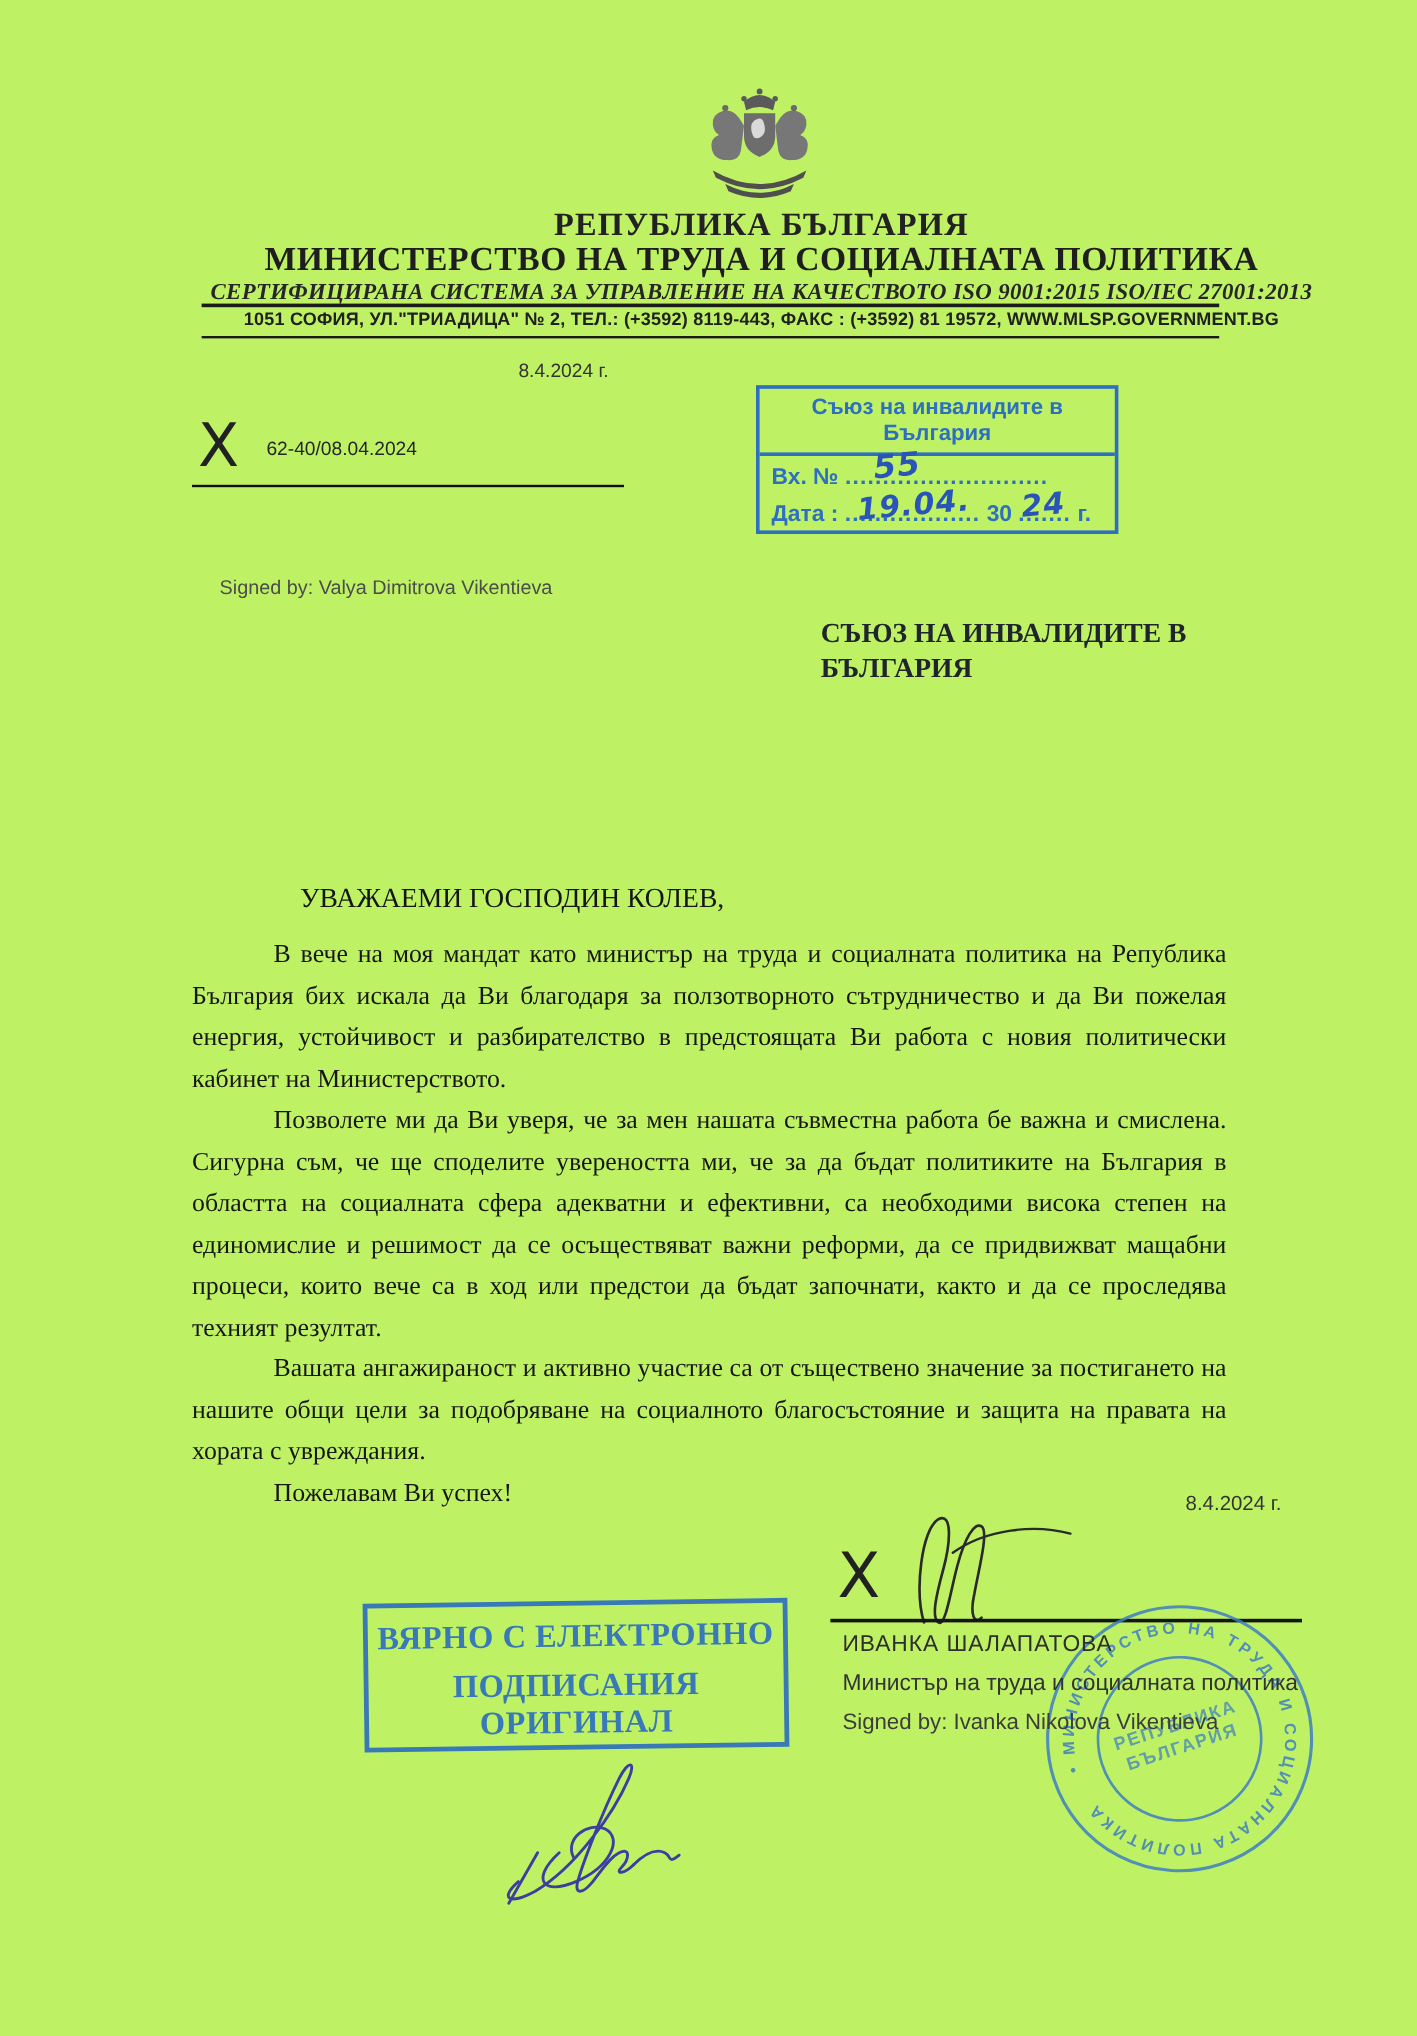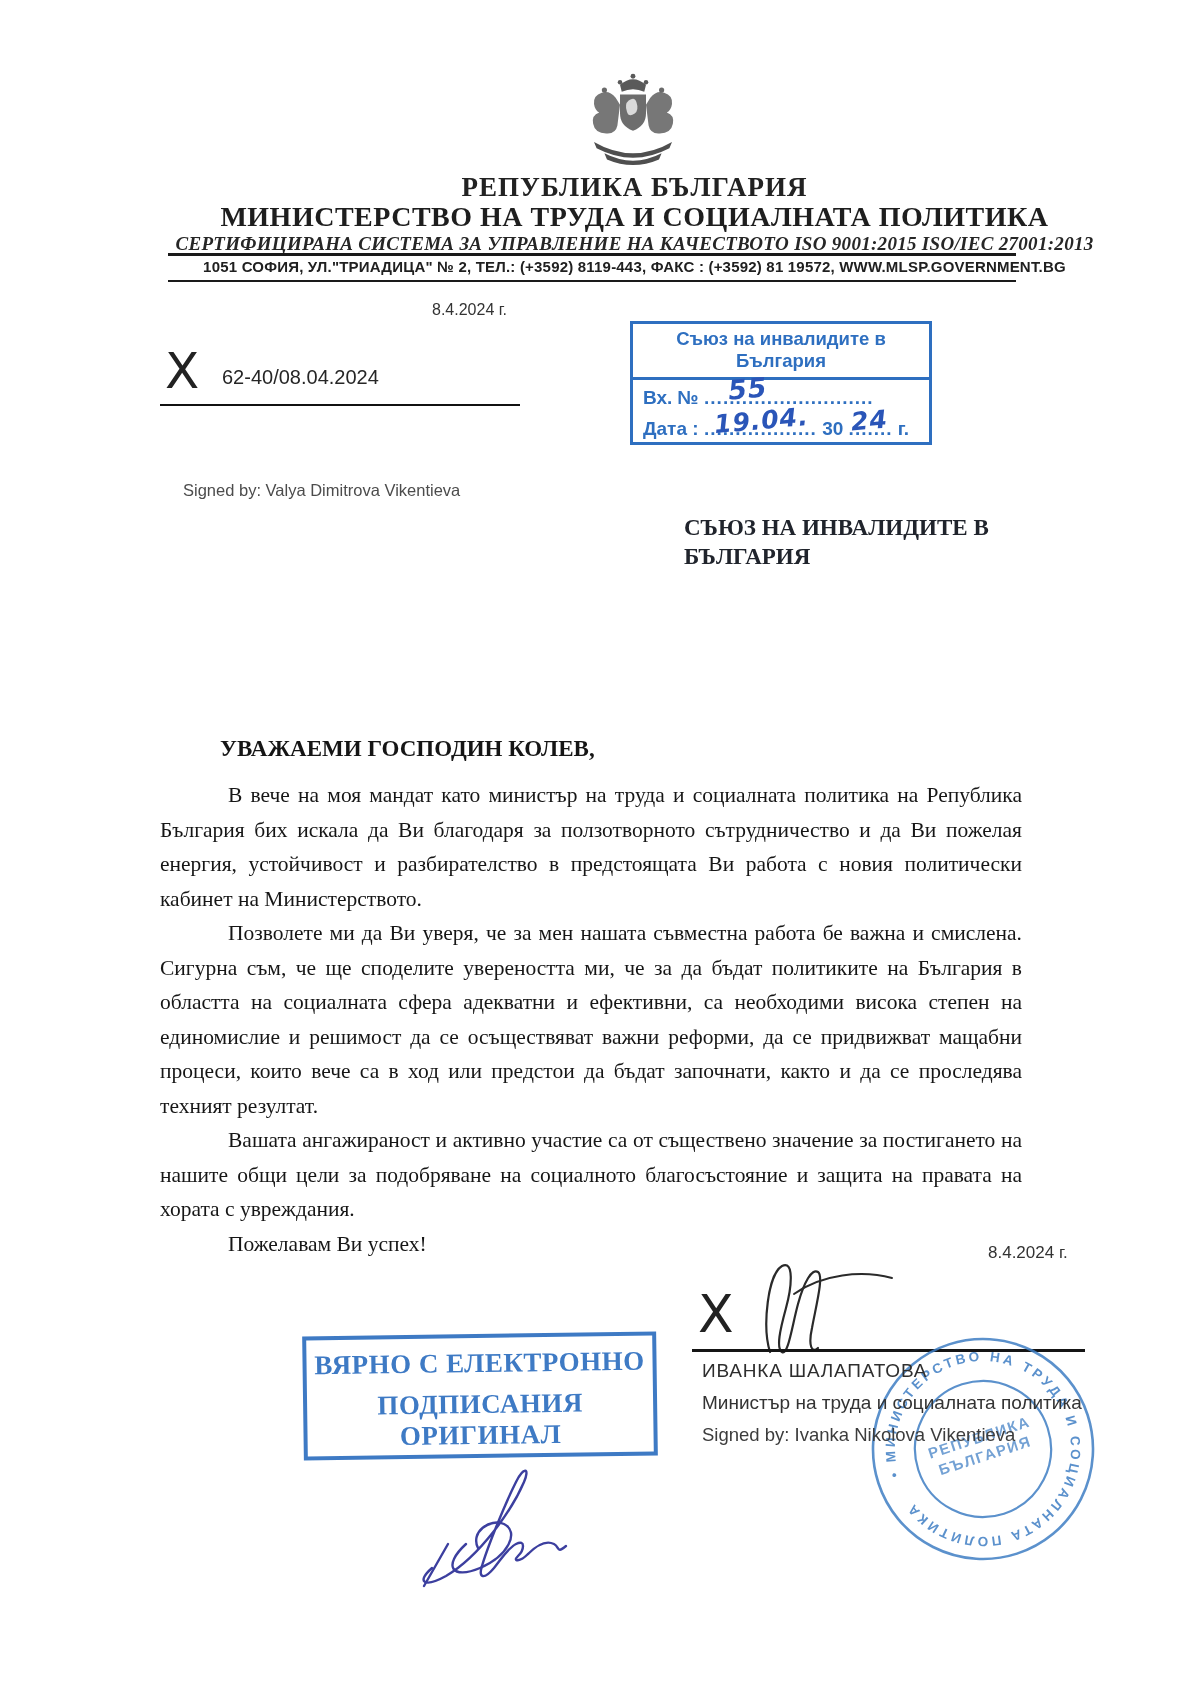--- a/index.html
+++ b/index.html
@@ -3,55 +3,55 @@
 <meta charset="utf-8">
 <style>
   :root{
     --stamp-blue:#2e6fc0;
     --seal-blue:#3f7ec4;
     --ink-black:#1b1b1b;
   }
   html,body{margin:0;padding:0;background:#e8e8e8;}
   .page{
     position:relative;width:1181px;height:1697px;margin:0 auto;
-    background:#ffffff;overflow:hidden;
+    background:#bef264;overflow:hidden;
     font-family:"Liberation Serif",serif;color:var(--ink-black);
   }
   
   .emblem{position:absolute;left:568px;top:70px;width:130px;height:106px;}
   .hdr-line{position:absolute;left:0;width:1181px;text-align:center;padding-left:88px;box-sizing:border-box;}
   .country{top:172px;font-size:27px;font-weight:bold;letter-spacing:1px;color:#222;}
   .ministry{top:201px;font-size:28px;font-weight:bold;letter-spacing:.5px;color:#1e1e1e;}
   .cert{top:233px;font-size:19px;font-style:italic;font-weight:bold;letter-spacing:.3px;color:#262626;}
   .rule{position:absolute;left:168px;width:848px;background:#1a1a1a;}
   .rule-top{top:253px;height:3px;}
   .rule-bottom{top:280px;height:2px;}
   .address{top:258px;font-family:"Liberation Sans",sans-serif;font-size:15px;font-weight:bold;letter-spacing:.2px;color:#202020;}
   
   .date-top{position:absolute;left:432px;top:301px;font-family:"Liberation Sans",sans-serif;font-size:16px;color:#333;}
   .ref-x{position:absolute;left:165px;top:346px;font-family:"DejaVu Sans",sans-serif;font-size:50px;font-weight:400;color:#222;line-height:1;}
-  .ref-num{position:absolute;left:222px;top:366px;font-family:"Liberation Sans",sans-serif;font-size:20px;color:#262626;}
+  .ref-num{position:absolute;left:222px;top:366px;font-family:"Liberation Sans",sans-serif;font-size:16px;color:#262626;}
   .ref-underline{position:absolute;left:160px;top:404px;width:360px;height:2px;background:#111;}
   .signedby-top{position:absolute;left:183px;top:481px;font-family:"Liberation Sans",sans-serif;font-size:16.5px;color:#4c4c4c;}
   
   .intake{position:absolute;left:630px;top:321px;width:296px;border:3px solid var(--stamp-blue);
           font-family:"Liberation Sans",sans-serif;color:var(--stamp-blue);background:rgba(255,255,255,.0);}
   .intake-title{border-bottom:3px solid var(--stamp-blue);text-align:center;font-size:18.5px;font-weight:600;padding:4px 4px 5px;}
   .srow{position:relative;padding:7px 8px 2px 10px;font-size:19px;font-weight:600;white-space:nowrap;}
   .dots{position:relative;display:inline-block;letter-spacing:1px;}
   .hand{position:absolute;font-family:"DejaVu Sans",sans-serif;font-style:italic;color:#2a55b8;
         transform:rotate(-5deg);white-space:nowrap;}
   .hand-entry{left:24px;top:-14px;font-size:27px;}
   .hand-date{left:10px;top:-12px;font-size:25px;}
   .hand-year{left:2px;top:-12px;font-size:25px;}
   
   .recipient{position:absolute;left:684px;top:514px;font-size:23px;font-weight:bold;line-height:28.5px;color:#20242c;}
   
   .body-block{position:absolute;left:160px;top:736px;width:862px;}
-  .salutation{font-size:23px;font-weight:bold;margin:0 0 16px 60px;color:#151515;}
+  .salutation{font-size:23px;font-weight:normal;margin:0 0 16px 90px;color:#151515;}
   .body-block p{margin:0;font-size:21.5px;line-height:34.5px;text-align:justify;text-indent:68px;color:#161616;}
   .body-block p.last{text-align:left;}
   
   .date-bottom{position:absolute;left:988px;top:1243px;font-family:"Liberation Sans",sans-serif;font-size:17px;color:#333;}
   .sig-x{position:absolute;left:698px;top:1288px;font-family:"DejaVu Sans",sans-serif;font-size:52px;color:#222;line-height:1;}
   .sig-scribble{position:absolute;left:742px;top:1256px;}
   .sig-rule{position:absolute;left:692px;top:1349px;width:393px;height:3px;background:#151515;}
   .sig-name{position:absolute;left:702px;top:1360px;font-family:"Liberation Sans",sans-serif;font-size:19px;letter-spacing:.8px;color:#2e2e2e;z-index:3;}
   .sig-pos{position:absolute;left:702px;top:1392px;font-family:"Liberation Sans",sans-serif;font-size:19px;color:#333;z-index:3;}
   .sig-signedby{position:absolute;left:702px;top:1424px;font-family:"Liberation Sans",sans-serif;font-size:18.5px;color:#3c3c3c;z-index:3;}

